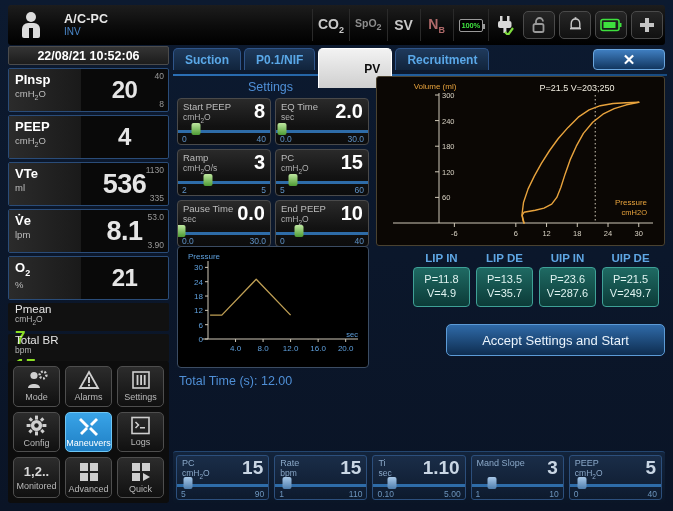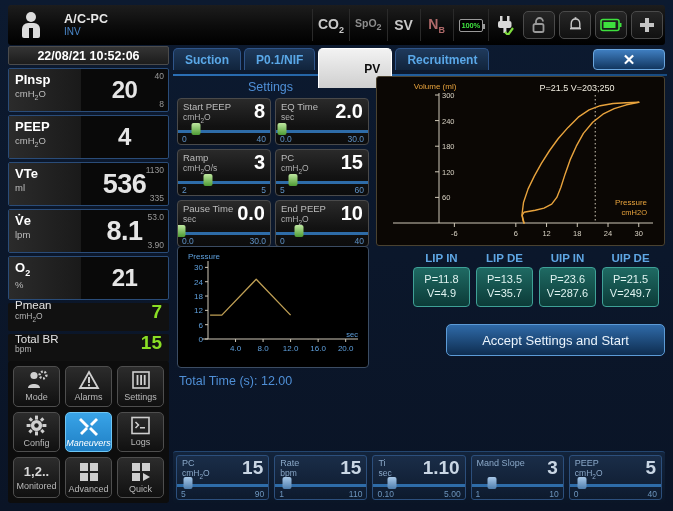--- a/index.html
+++ b/index.html
@@ -75,21 +75,21 @@
     flex: 1; color: #e5e5e5; font-weight: bold;
     display:flex; align-items:center; justify-content:center;
     font-size: 24px; letter-spacing:-.5px;
   }
   .pbox .val.big { font-size: 27px; }
   .pbox .hi, .pbox .lo { position: absolute; right: 4px; color:#9a9a9a; font-size: 8.5px; }
   .pbox .hi { top: 2px; } .pbox .lo { bottom: 2px; }
 
   .sbox {
     height: 28px; margin-bottom: 3px; background: #111;
-    border-radius: 2px; display:flex; align-items:flex-end; padding: 8px 7px;
+    border-radius: 2px; display:flex; align-items:flex-start; padding: 0 7px; flex-direction: column;
   }
   .sbox .sl { line-height: 1.05; }
   .sbox .sname { color: #e4e4e4; font-size: 11.5px; }
   .sbox .sunit { color: #b5b5b5; font-size: 8.5px; }
   .sbox .sunit sub { font-size: 6.5px; }
   .sbox .sval {
     flex: 1; text-align: right; color:#8ade25; font-weight: bold; font-size: 19px;
   }
 
   .btngrid {
@@ -97,21 +97,21 @@
     background: #0d0d0d; border-radius: 3px; padding: 5px;
     display: grid; grid-template-columns: repeat(3,1fr); grid-template-rows: repeat(3,1fr); gap: 5px;
   }
   .gbtn {
     background: linear-gradient(180deg,#2c2c2c,#101010);
     border: 1px solid #4e4e4e; border-radius: 5px;
     display:flex; flex-direction:column; align-items:center; justify-content:center; gap:2px;
   }
   .gbtn.active { background: linear-gradient(180deg,#39a4e8,#1f7fc4); border-color:#6ec6f5; }
   .gbtn .gl { color: #b9b9b9; font-size: 9px; }
-  .gbtn.active .gl { color: #fff; font-style: italic; }
+  .gbtn.active .gl { color: #fff; }
   .gbtn svg { display:block; }
 
   
   .main { position: absolute; left: 173px; top: 48px; right: 6px; bottom: 8px; }
   .tabrow { height: 26px; display: flex; align-items: flex-start; gap: 3px; position: relative; }
   .tab {
     height: 22px; padding: 0 11px; border-radius: 5px 5px 0 0;
     background: linear-gradient(180deg,#1f3a5c,#11243c);
     border: 1px solid #2f5醒;
     border: 1px solid #2f558a; border-bottom: none;

